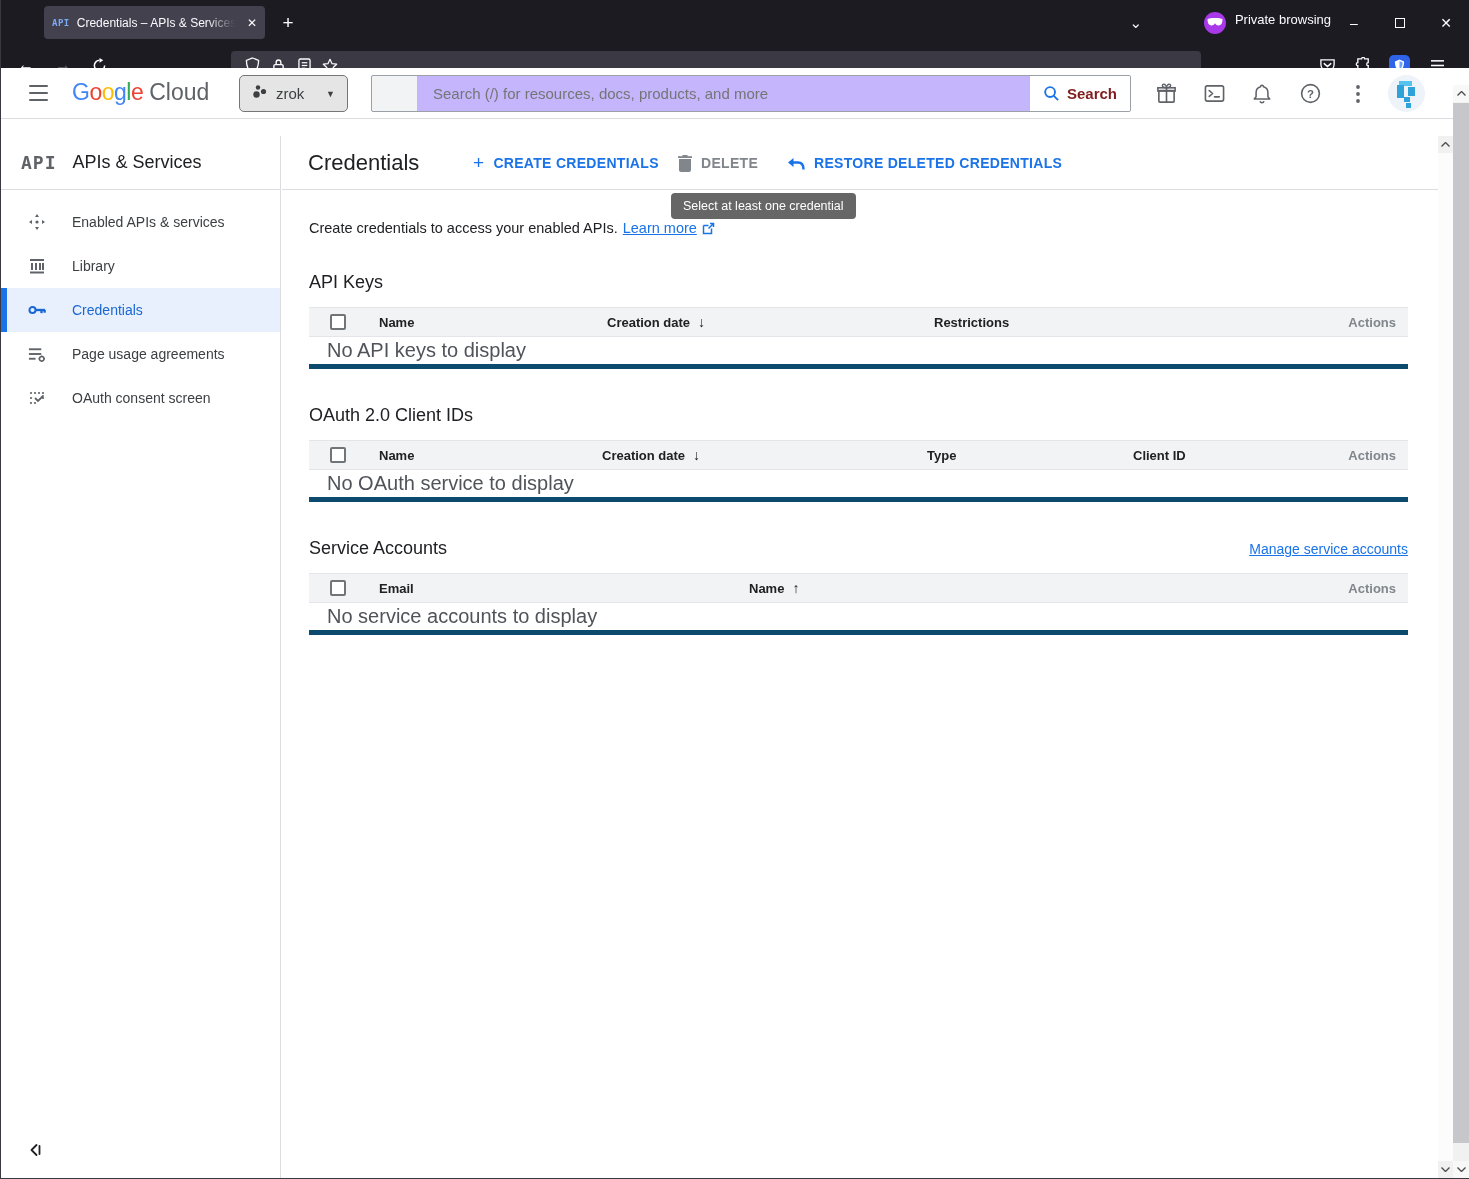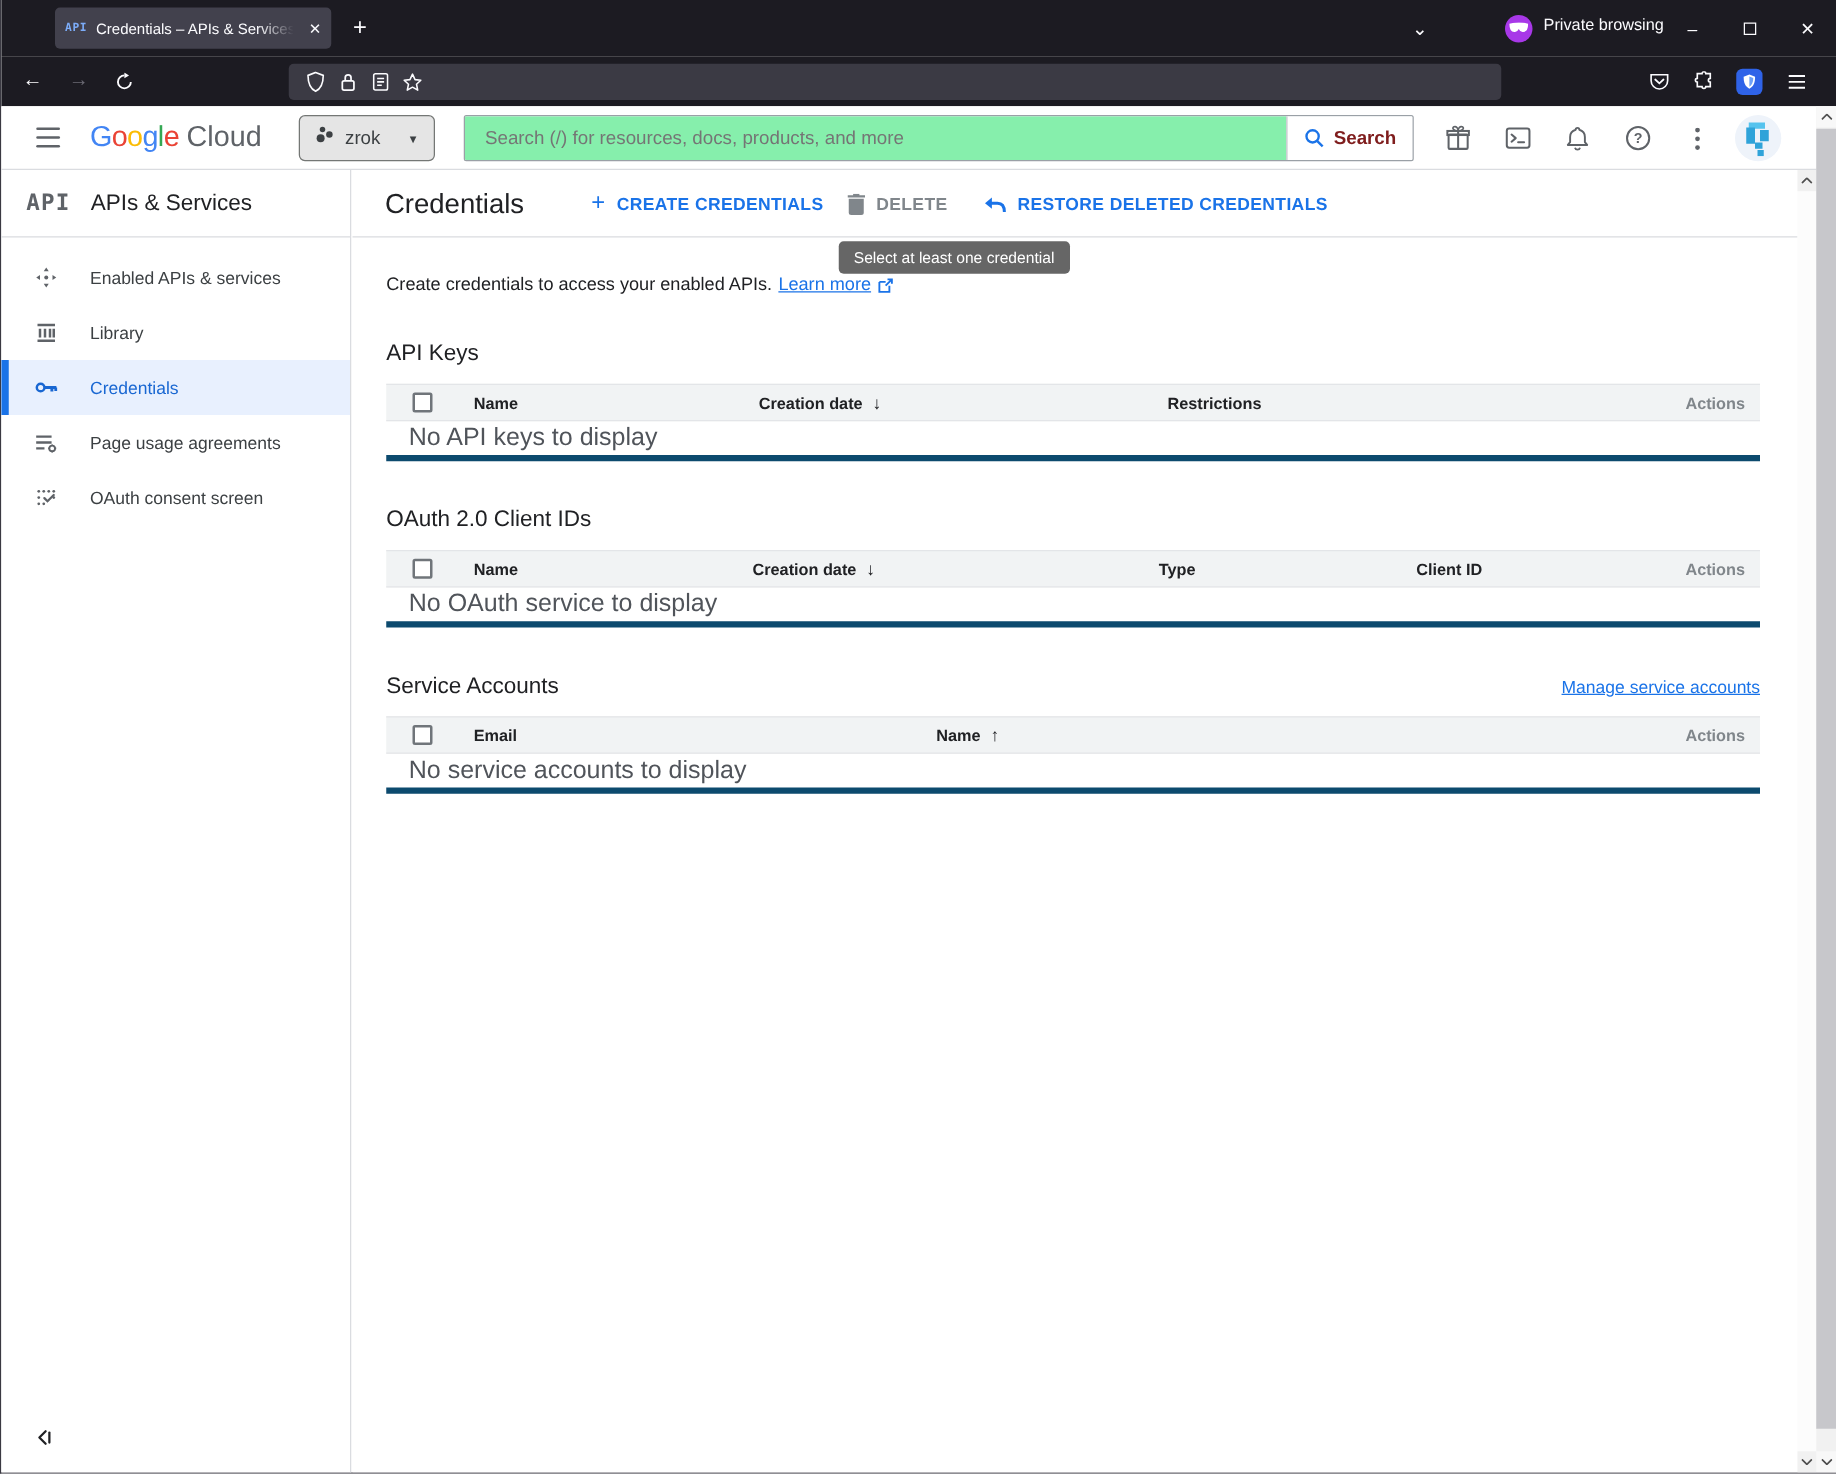--- a/index.html
+++ b/index.html
@@ -37,35 +37,35 @@
   .urlbar { position:absolute; left:230px; top:6px; width:970px; height:29px; background:#3b3a44;
             border-radius:4px; display:flex; align-items:center; padding:0 8px; }
   .url-text { font-size:14px; color:#b2b2bc; white-space:nowrap; overflow:hidden; flex:1; margin-left:4px; }
   .url-text .domain { color:#ffffff; }
   .urlbar .ic { width:26px; height:26px; display:flex; align-items:center; justify-content:center; flex:0 0 auto; }
   .nav-right { position:absolute; right:17px; top:5px; display:flex; align-items:center; height:30px; }
   .ext-shield { width:21px; height:21px; background:#2f63e8; border-radius:5px; display:flex;
                 align-items:center; justify-content:center; }
 
   
-  .gcp-header { position:absolute; left:0; top:85px; width:100%; height:51px; background:#fff;
+  .gcp-header { position:absolute; left:0; top:68px; width:100%; height:51px; background:#fff;
                 border-bottom:1px solid #dadce0; }
   .burger { position:absolute; left:28px; top:17px; width:19px; height:16px; display:flex;
             flex-direction:column; justify-content:space-between; }
   .burger span { display:block; height:2px; background:#5f6368; border-radius:1px; }
   .gcp-logo { position:absolute; left:71px; top:11px; font-size:23px; letter-spacing:-0.5px; }
   .gcp-logo .cloud { color:#5f6368; margin-left:6px; letter-spacing:0; }
   .project-btn { position:absolute; left:238px; top:7px; width:109px; height:37px; border:1px solid #747775;
                  border-radius:5px; display:flex; align-items:center; padding:0 12px; background:#e5e5e5; }
   .project-btn .pname { font-size:15px; color:#3c4043; margin-left:8px; }
   .project-btn .caret { margin-left:auto; font-size:9px; color:#3c4043; }
   .searchbar { position:absolute; left:370px; top:7px; width:760px; height:37px; border:1px solid #9aa0a6;
                border-radius:2px; display:flex; background:#f1f3f4; overflow:hidden; }
-  .searchbar input { flex:1; border:none; outline:none; background:#86efac; padding:0 16px;
-                     font-size:15px; color:#5f6368; font-family:"Liberation Sans",sans-serif; }
+  .searchbar input { flex:1; border:none; outline:none; background:#c4b5fd; padding:0 16px;
+                     font-size:15px; color:#5f6368; font-family:"Liberation Sans",sans-serif;margin-left:45px; }
   .search-btn { width:101px; background:#fff; border-left:1px solid #bdc1c6; display:flex;
                 align-items:center; justify-content:center; gap:7px; }
   .search-btn span { color:#7f1d1d; font-size:15px; font-weight:bold; }
   .gcp-icons { position:absolute; right:39px; top:0; height:51px; display:flex; align-items:center; }
   .gcp-ic { width:48px; height:48px; display:flex; align-items:center; justify-content:center; }
   .avatar { width:37px; height:37px; border-radius:50%; background:#eef3fa; display:flex;
             align-items:center; justify-content:center; }
 
   
   .sidebar { position:absolute; left:0; top:136px; width:280px; bottom:0; background:#fff;

